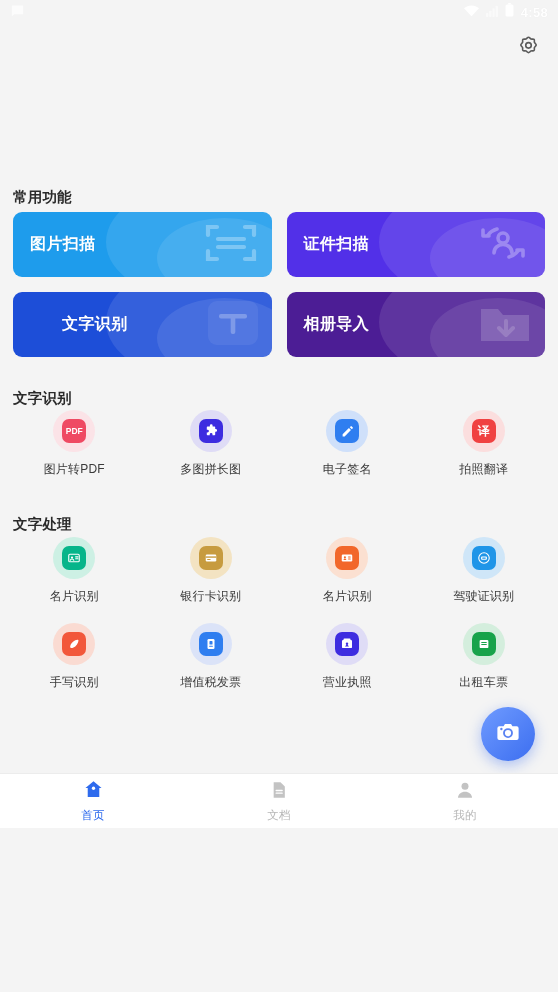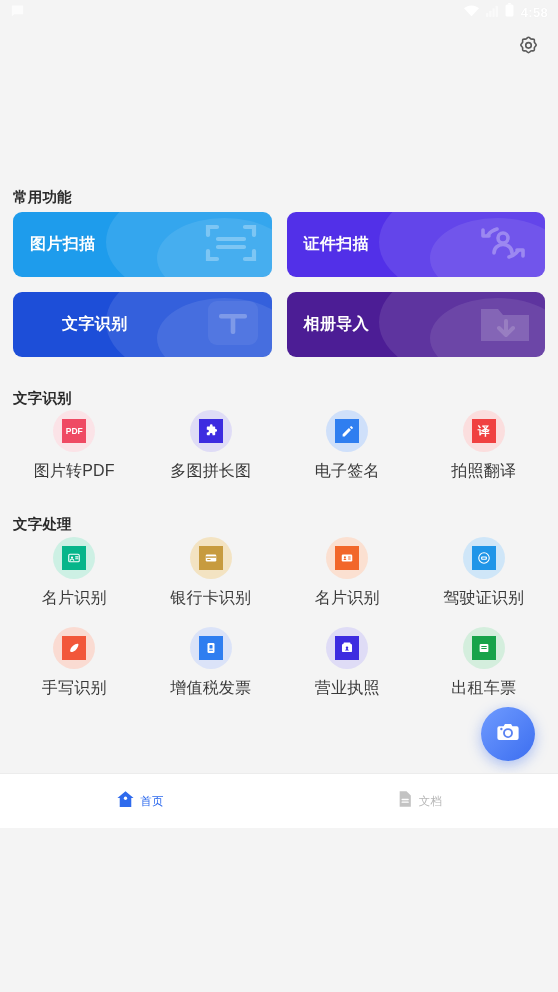--- a/index.html
+++ b/index.html
@@ -80,25 +80,25 @@
   }
   .tile {
     display: flex; flex-direction: column; align-items: center;
     cursor: pointer;
   }
   .tile-halo {
     width: 42px; height: 42px; border-radius: 50%;
     display: flex; align-items: center; justify-content: center;
   }
   .tile-badge {
-    width: 24px; height: 24px; border-radius: 0;
+    width: 24px; height: 24px; border-radius: 7px;
     display: flex; align-items: center; justify-content: center;
   }
   .tile-label {
-    margin-top: 9px; font-size: 16px; color: #3a3a3a; letter-spacing: .2px;
+    margin-top: 9px; font-size: 12px; color: #3a3a3a; letter-spacing: .2px;
   }
   .badge-text {
     color: #fff; font-size: 8.5px; font-weight: bold; line-height: 1;
     font-family: "Liberation Sans", sans-serif;
   }
   .badge-cjk { color: #fff; font-size: 12px; font-weight: bold; line-height: 1; }
 
   
   .fab {
     position: absolute; right: 23px; bottom: 67px;
@@ -109,21 +109,21 @@
     cursor: pointer;
   }
 
   
   .bottomnav {
     position: absolute; left: 0; bottom: 0; width: 558px; height: 55px;
     background: #ffffff; border-top: 1px solid #ececec;
     display: flex;
   }
   .nav-item {
-    flex: 1; display: flex; flex-direction: row;
+    flex: 1; display: flex; flex-direction: column;
     align-items: center; justify-content: center; gap: 4px;
     cursor: pointer;
   }
   .nav-label { font-size: 11.5px; letter-spacing: .3px; }
   .nav-item.active .nav-label { color: #2f6bed; }
   .nav-item.idle  .nav-label { color: #b7b7b7; }
 </style>
 </head>
 <body>
 
@@ -410,15 +410,24 @@
     <div class="nav-item idle">
       <span>
         <svg width="20" height="20" viewBox="0 0 24 24" fill="#c3c3c3">
           <path d="M5.6 2.6h8.2L19 7.8v13.6H5.6V2.6z"></path>
           <path d="M8.6 12.6h7.2M8.6 15.8h7.2" stroke="#ffffff" stroke-width="1.6" stroke-linecap="round"></path>
         </svg>
       </span>
       <span class="nav-label">文档</span>
     </div>
 
+    <div class="nav-item idle">
+      <span>
+        <svg width="20" height="20" viewBox="0 0 24 24" fill="#c3c3c3">
+          <circle cx="12" cy="7.6" r="4.2"></circle>
+          <path d="M3.6 21.4c0-4.4 3.8-7.4 8.4-7.4s8.4 3 8.4 7.4H3.6z"></path>
+        </svg>
+      </span>
+      <span class="nav-label">我的</span>
+    </div>
   </div>
 
 </div>
 
 </body></html>

